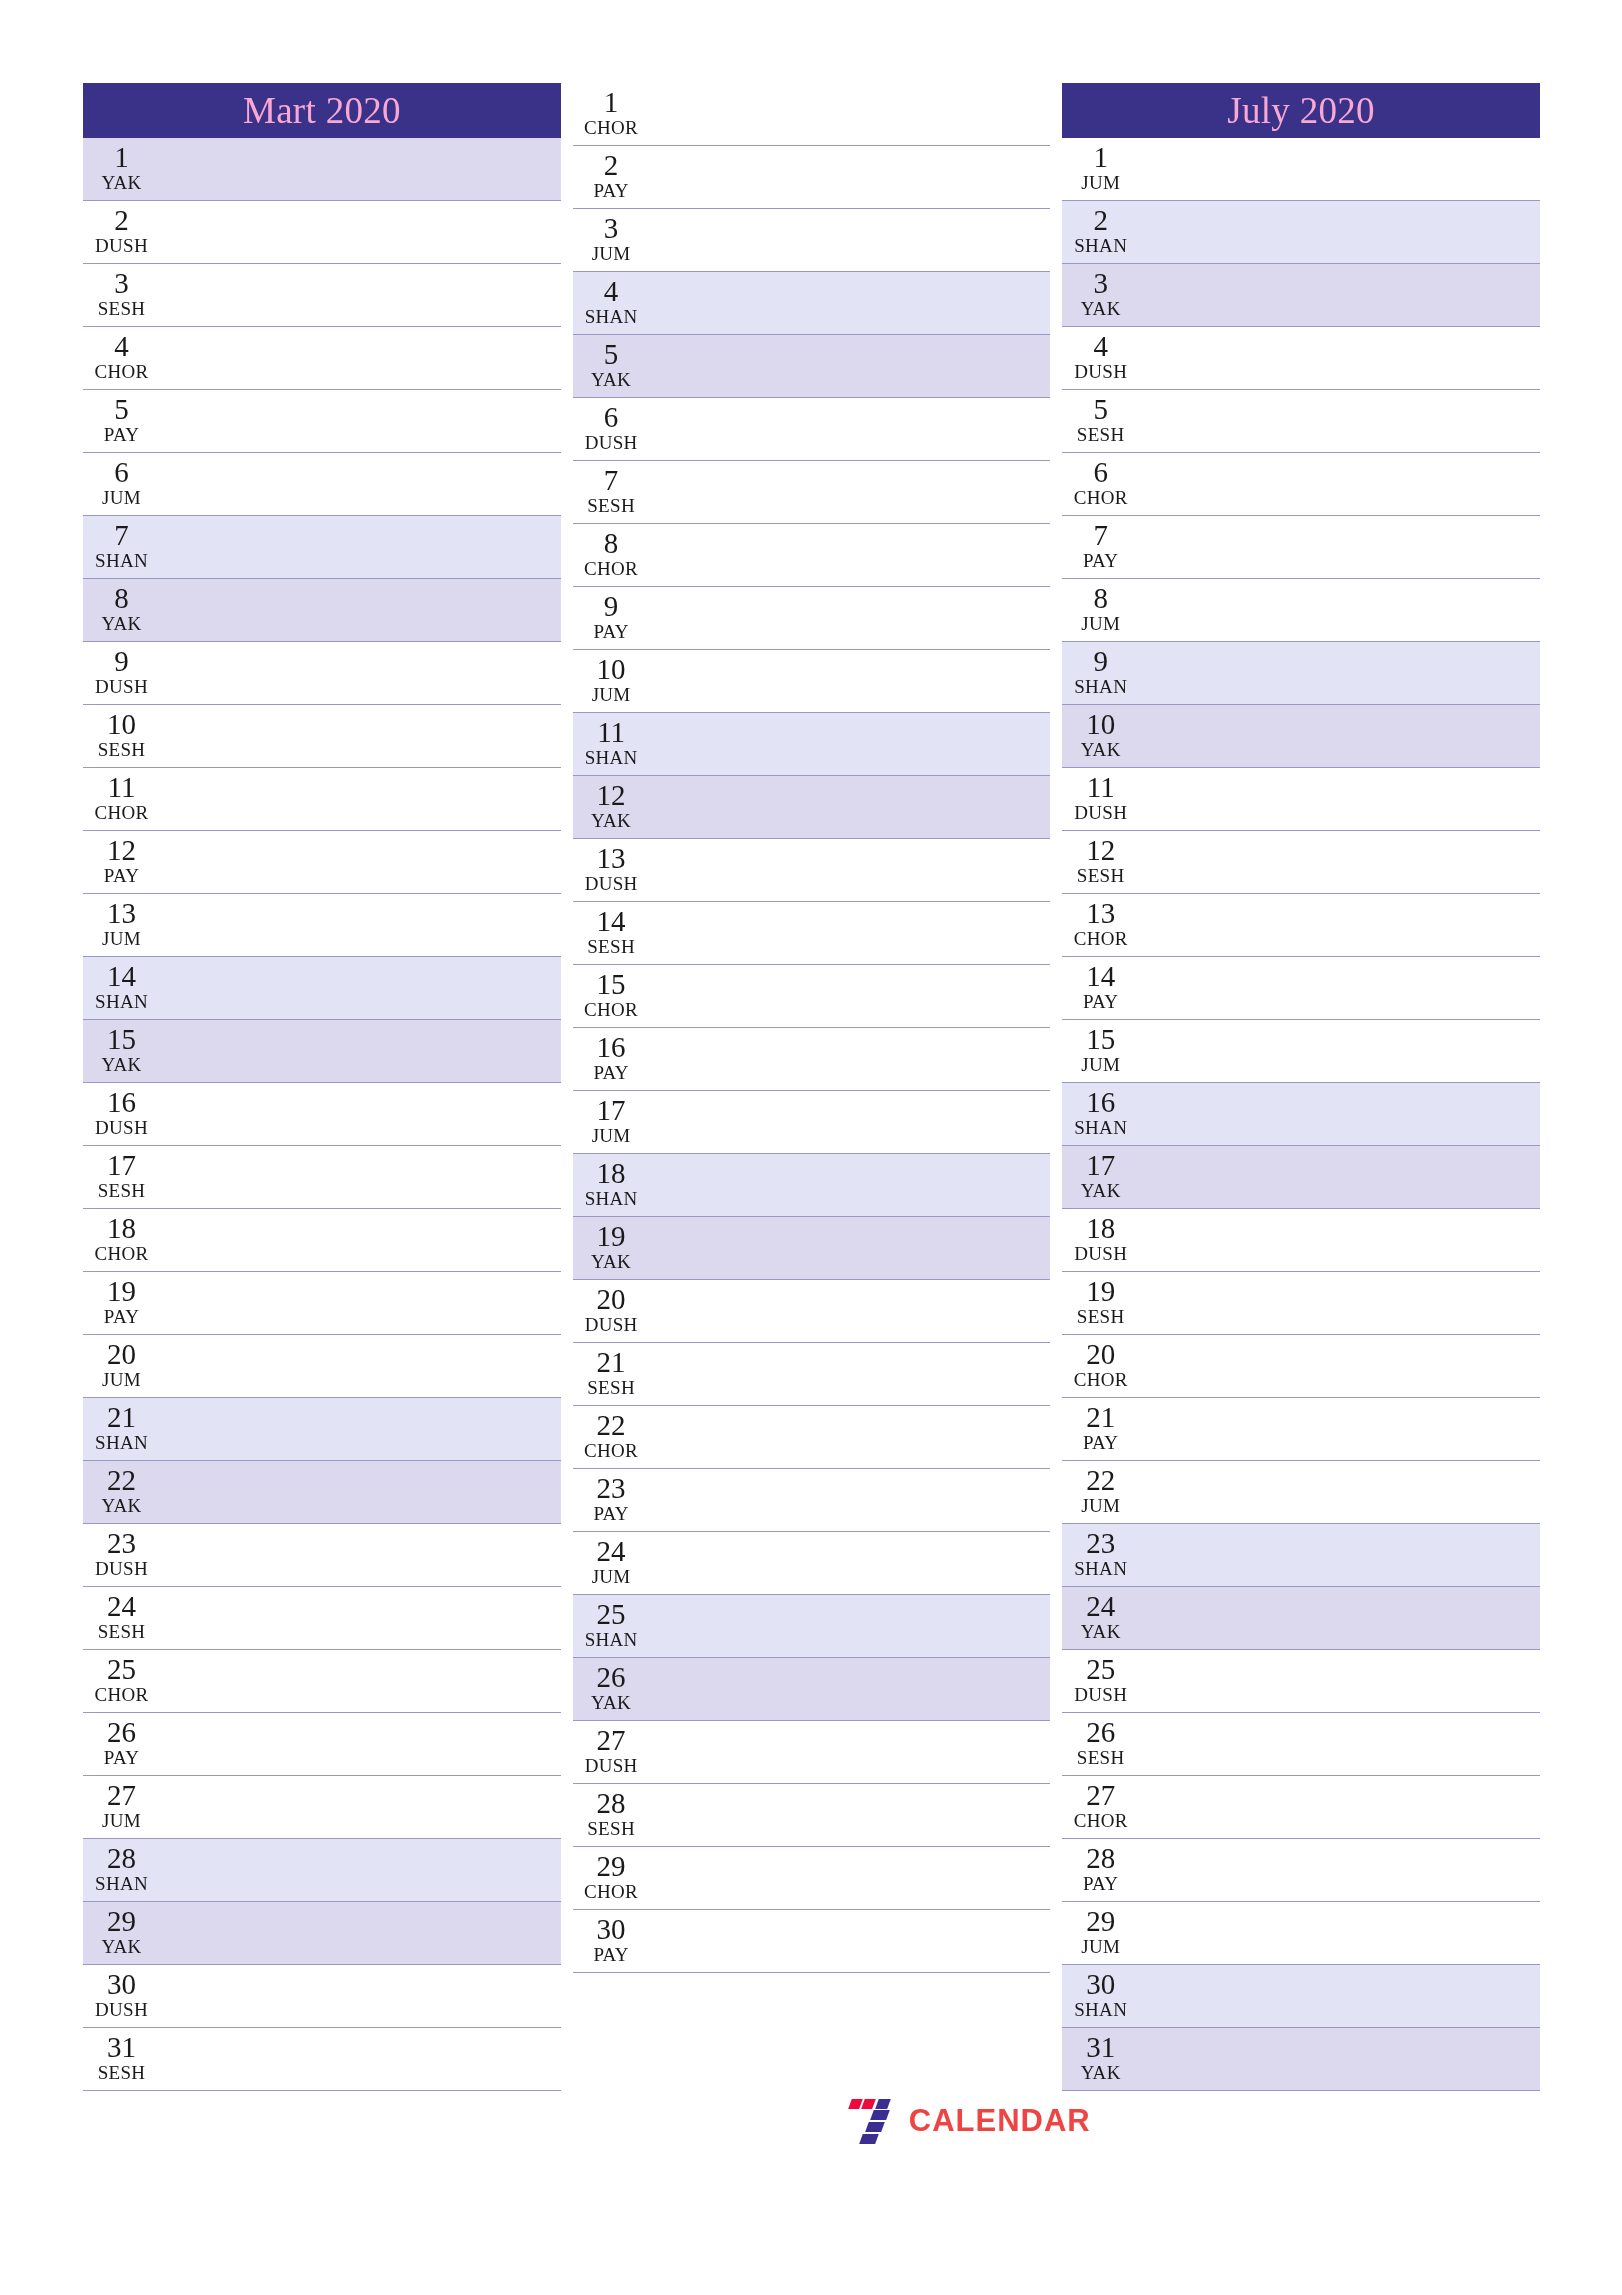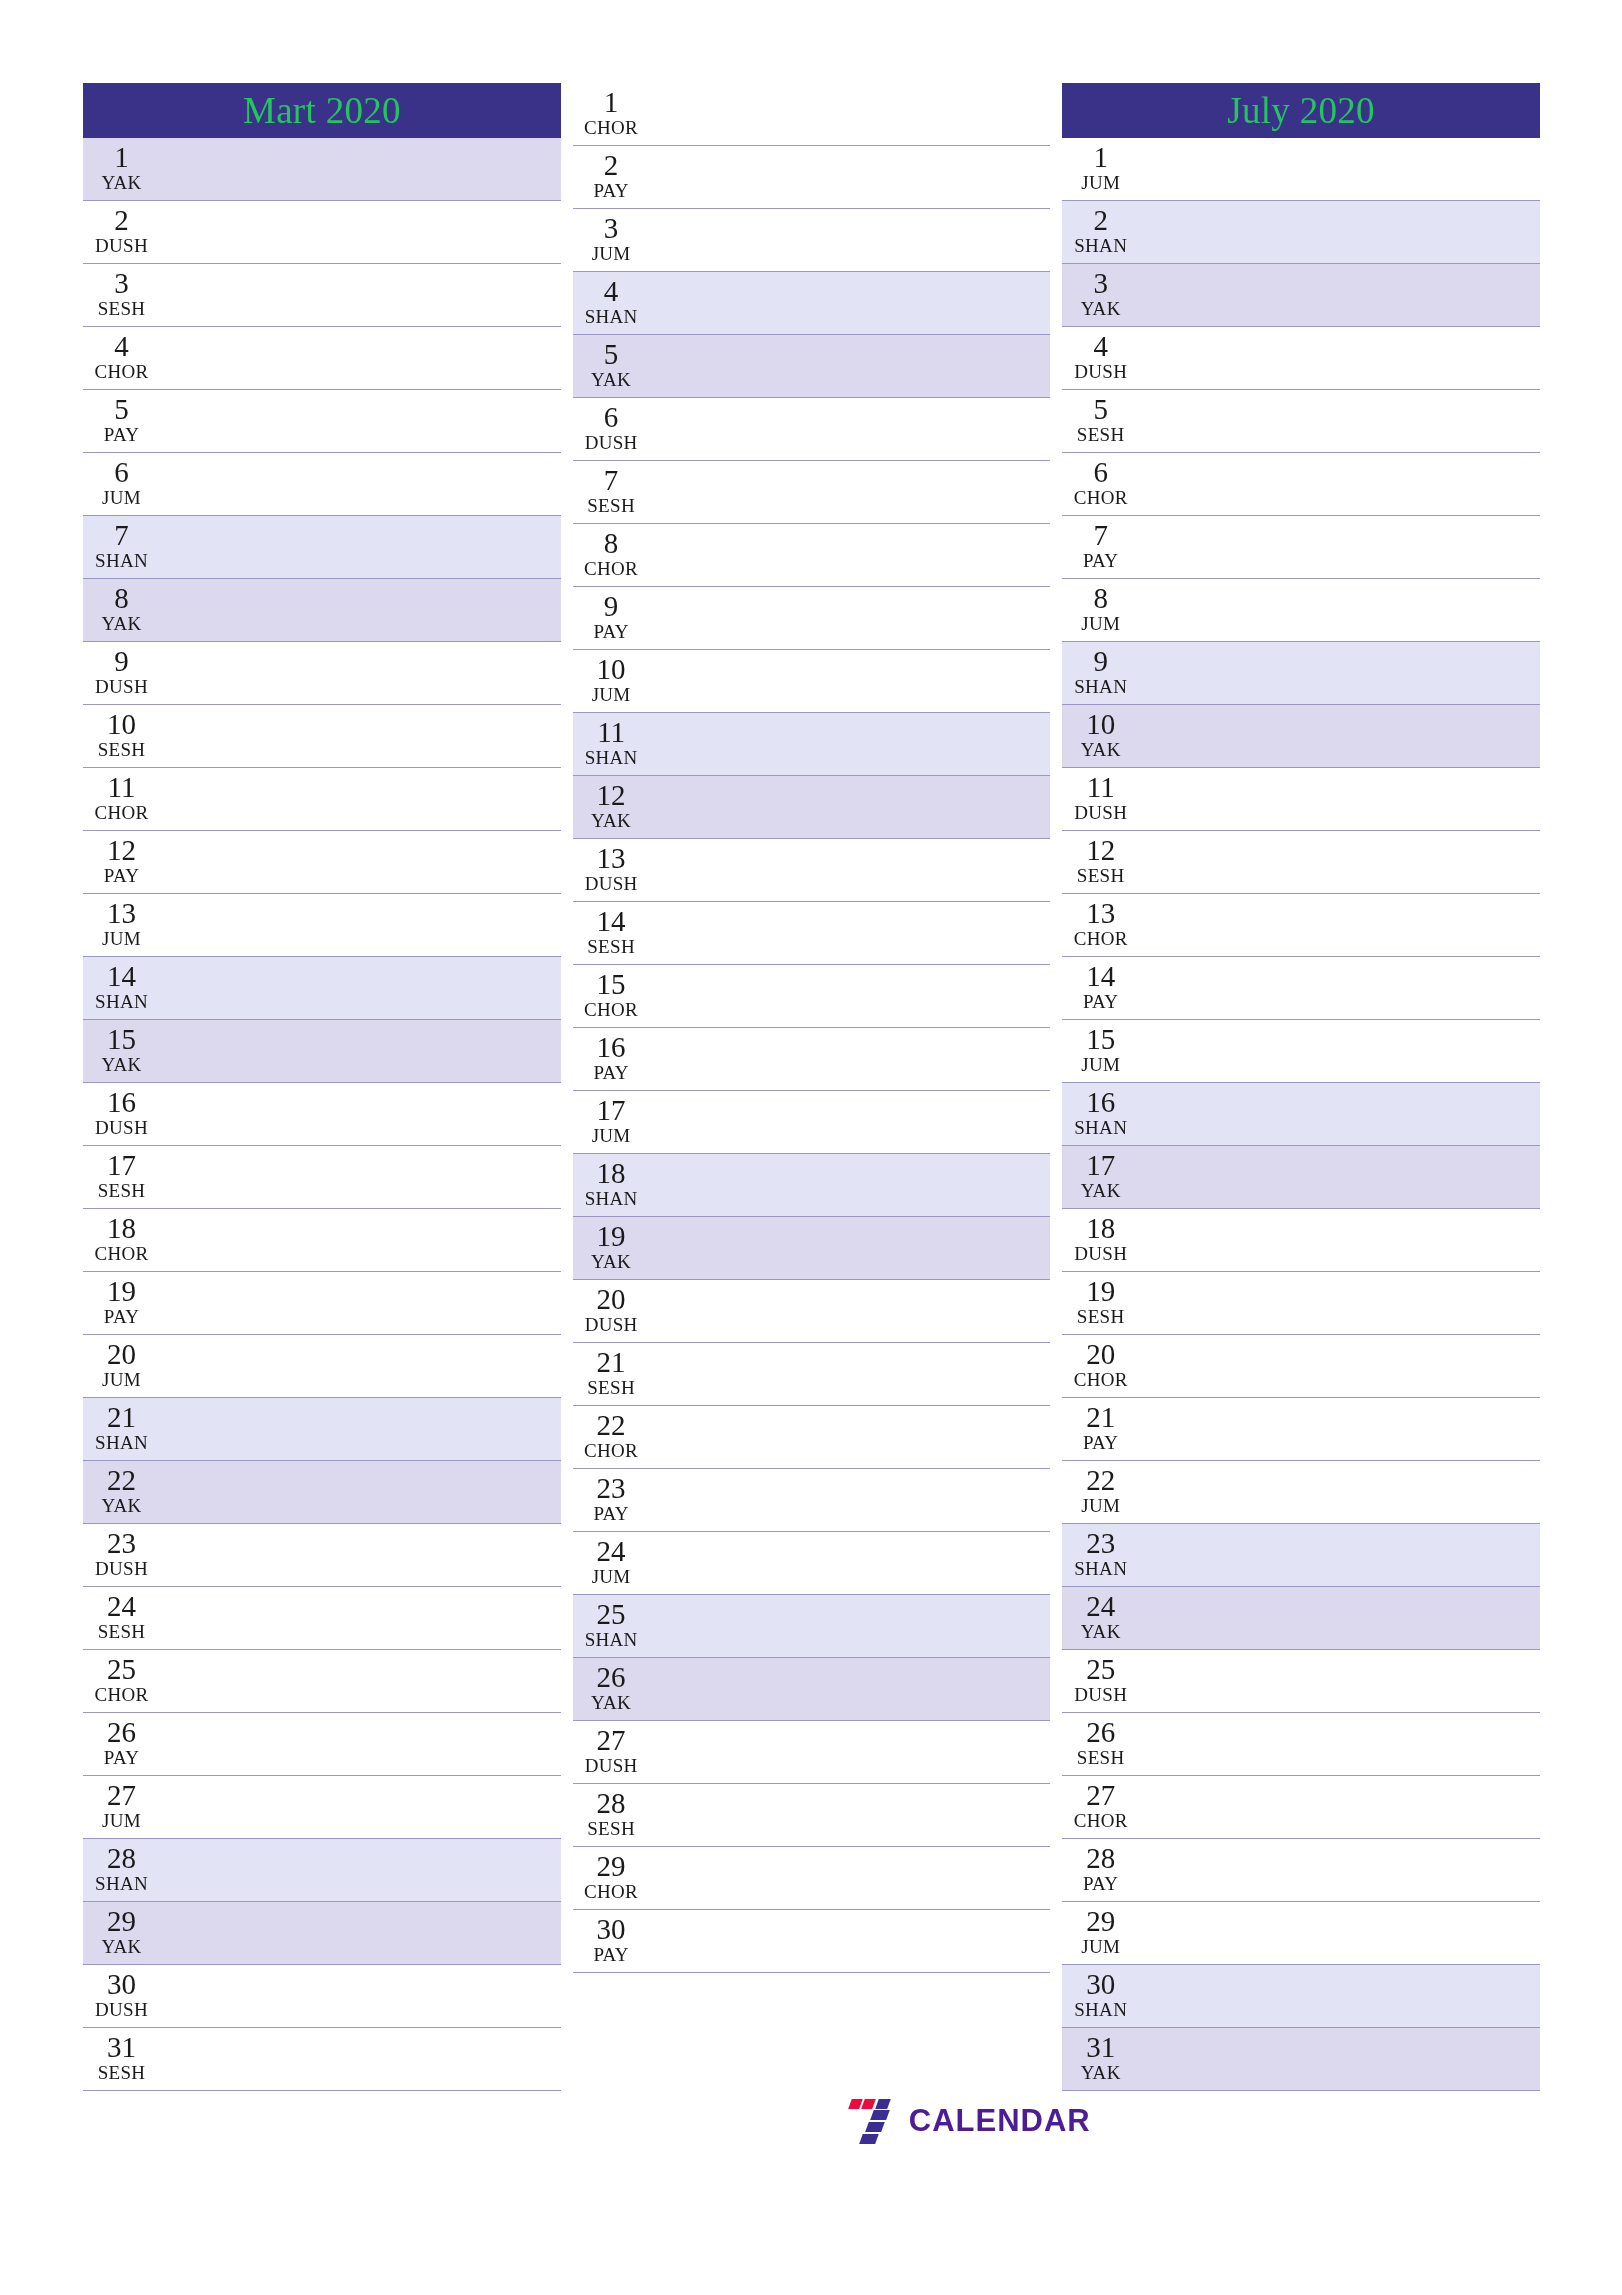--- a/index.html
+++ b/index.html
@@ -35,21 +35,21 @@
   .month-col {
     flex: 1 1 0;
     min-width: 0;
     display: flex;
     flex-direction: column;
   }
 
   
   .month-header {
     background: #3a3288;
-    color: #22c55e;
+    color: #f9a8d4;
     height: 55px;
     line-height: 55px;
     text-align: center;
     font-size: 37px;
     font-family: "Liberation Serif", "DejaVu Serif", serif;
     letter-spacing: 0.3px;
     white-space: nowrap;
     overflow: hidden;
   }
 
@@ -128,21 +128,21 @@
   .logo-mark .b-b0 { left: 27.5px; top: 2px;  width: 12.4px; height: 9.8px; background: #3b2e91; }
   .logo-mark .b-b1 { left: 23px; top: 13.7px; width: 15.7px; height: 9.8px; background: #3b2e91; }
   .logo-mark .b-b2 { left: 17.7px; top: 25.5px; width: 15.7px; height: 9.8px; background: #3b2e91; }
   .logo-mark .b-b3 { left: 12.4px; top: 37px; width: 15.7px; height: 9.8px; background: #3b2e91; }
 
   .logo-text {
     font-family: "Liberation Sans", "DejaVu Sans", sans-serif;
     font-weight: bold;
     font-size: 31px;
     letter-spacing: 1px;
-    color: #4c1d95;
+    color: #ef4444;
     line-height: 48px;
   }
 </style>
 </head>
 <body>
 
 <div id="planner">
   <div class="columns" id="columns">
       <div class="month-col">
         <div class="month-header">Mart 2020</div>

